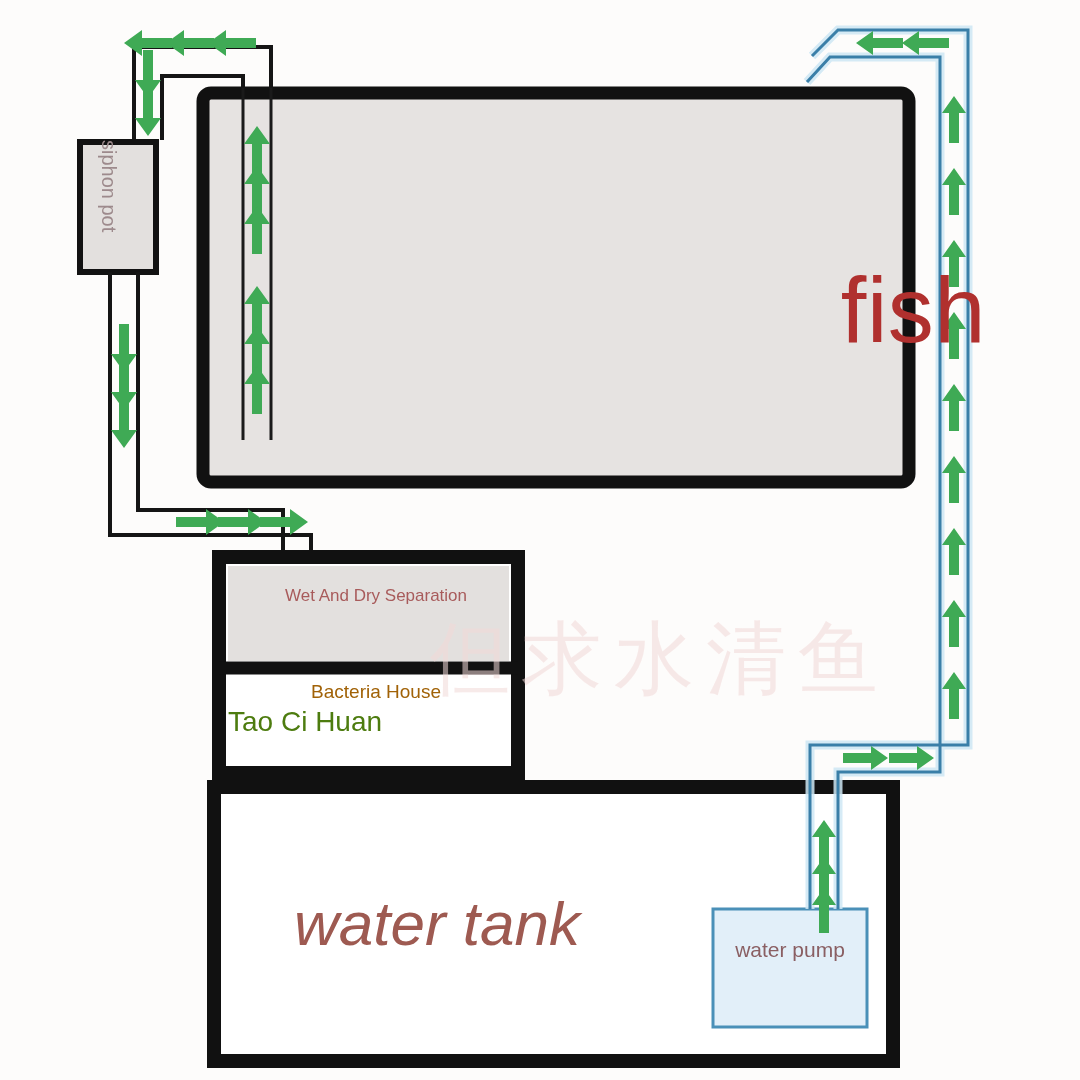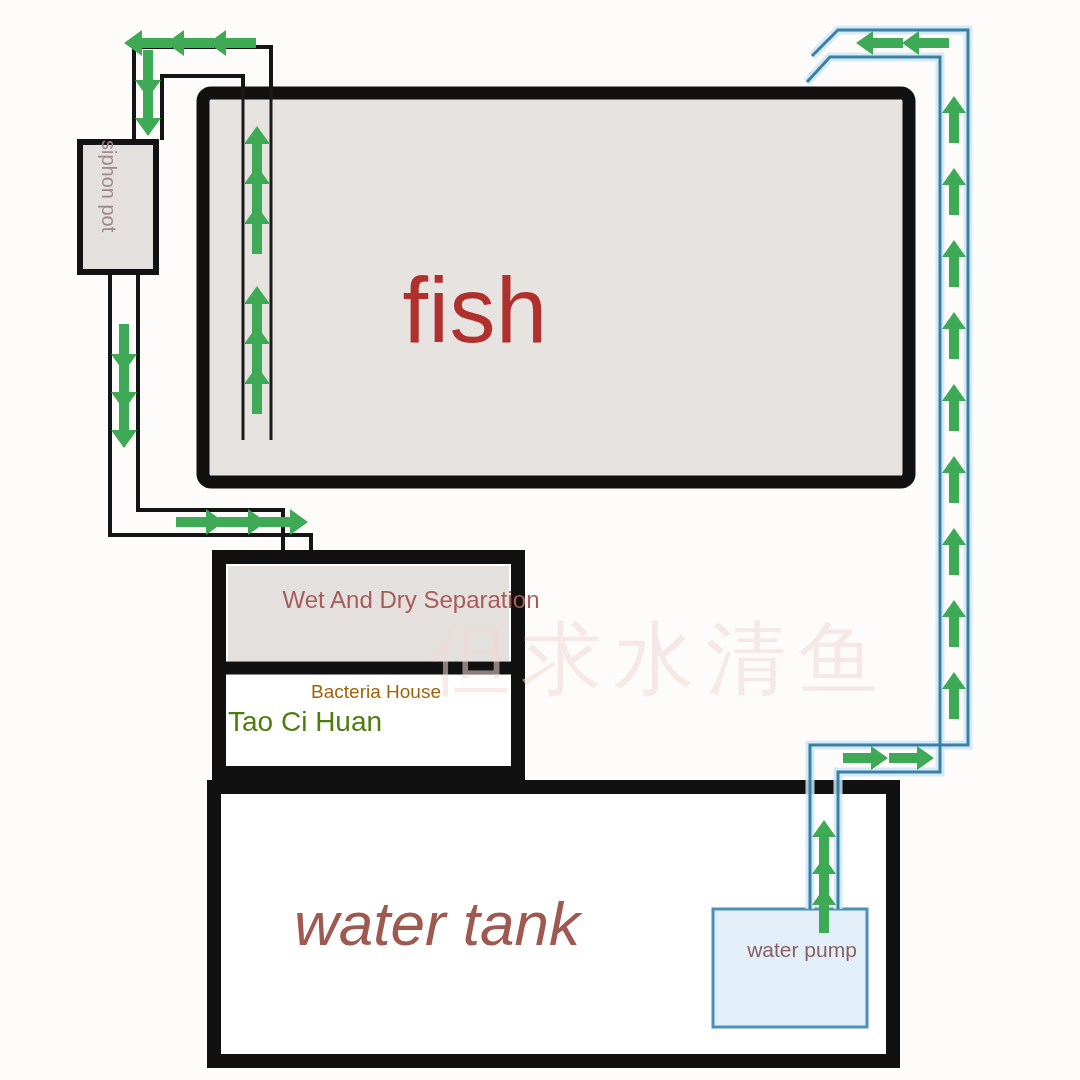--- a/index.html
+++ b/index.html
@@ -25,57 +25,56 @@
     width: 1080px;
     height: 1080px;
   }
   .lbl {
     position: absolute;
     white-space: pre;
     pointer-events: none;
   }
   #fish-label {
     left: 0; top: 258px; width: 950px;
-    text-align: center;
+    text-align: right;
     font-size: 92px;
     color: #b0302e;
     letter-spacing: 0.5px;
+    padding-left: 36px;
   }
   #water-tank-label {
     left: 207px; top: 888px; width: 460px;
     text-align: center;
     font-size: 62px;
     color: #9e5a51;
     font-style: italic;
   }
   #wetdry-label {
     left: 228px; top: 586px; width: 296px;
     text-align: center;
-    font-size: 24px;
+    font-size: 17px;
     color: #a85b5b;
-    margin-left: 35px;
   }
   #bacteria-label {
     left: 228px; top: 681px; width: 296px;
     text-align: center;
     font-size: 19px;
     color: #a16207;
   }
   #taoci-label {
     left: 228px; top: 706px; width: 296px;
     text-align: left;
     font-size: 28px;
     color: #4d7c0f;
   }
   #pump-label {
     left: 712px; top: 938px; width: 156px;
     text-align: center;
     font-size: 21px;
     color: #8a5f63;
-    margin-left: 12px;
   }
   #siphon-label {
     left: 84px; top: 140px; width: 130px;
     font-size: 20px;
     color: #9d8a8c;
     transform-origin: 0 0;
     transform: rotate(90deg) translate(0px, -36px);
   }
   #watermark {
     left: 430px; top: 606px; width: 400px;

